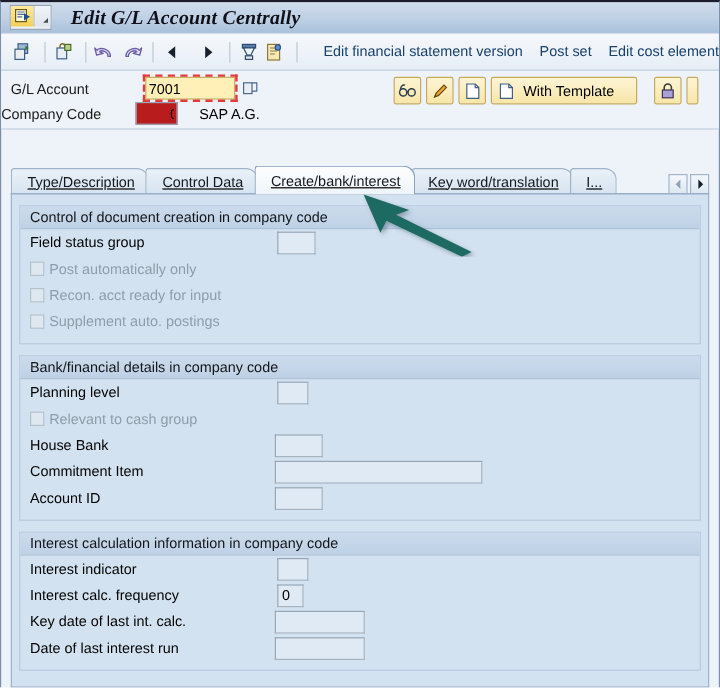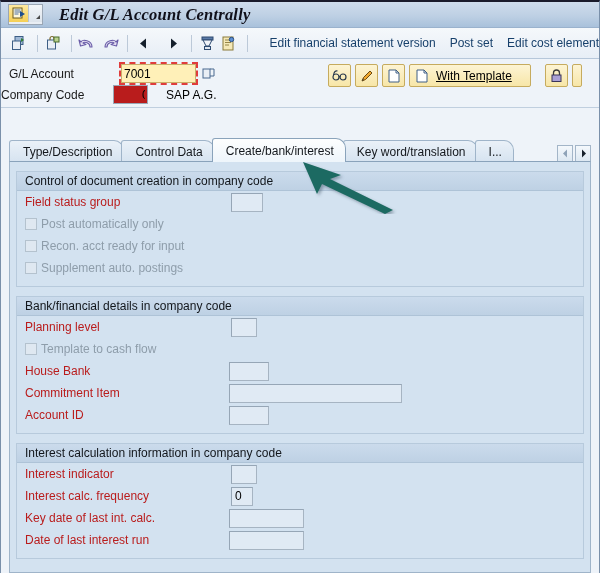--- a/index.html
+++ b/index.html
@@ -138,29 +138,30 @@
     box-sizing: border-box;
     background: linear-gradient(to bottom, #fdf4d4 0%, #f7e6a8 100%);
     border: 1px solid #c6ab5e;
     border-radius: 2px;
     display: flex; align-items: center; justify-content: center;
     margin-right: 4px;
     font-size: 12px;
     color: #000;
   }
   .sqbtn.wide { padding: 0 10px 0 6px; }
-  .sqbtn .lbl { margin-left: 8px; margin-right: 8px; text-decoration: underline; }
+  .sqbtn .lbl { margin-left: 8px; margin-right: 8px; }
 
   
   .tabstrip {
     position: absolute;
     top: 136px; left: 8px; right: 8px;
     height: 24px;
     display: flex;
     align-items: flex-end;
+    text-decoration: underline;
   }
   .tab {
     height: 22px;
     box-sizing: border-box;
     padding: 0 11px 0 13px;
     display: flex; align-items: center;
     font-size: 12px;
     color: #14181d;
     background: linear-gradient(to bottom, #eaf1f8, #d6e3f0);
     border: 1px solid #9fb4c9;
@@ -212,21 +213,21 @@
     font-size: 12px;
     color: #12161b;
   }
   .frow {
     display: flex;
     align-items: center;
     height: 22px;
     padding-left: 8px;
     position: relative;
   }
-  .flabel { font-size: 12px; color: #b91c1c; }
+  .flabel { font-size: 12px; color: #000000; }
   .flabel.disabled { color: #8e9daa; }
   .cb {
     width: 12px; height: 12px;
     box-sizing: border-box;
     background: #e6eef6;
     border: 1px solid #a9b8c6;
     margin-right: 4px;
     flex: none;
   }
   .cb.disabled { background: #dfe8f1; border-color: #b4c2ce; }
@@ -469,21 +470,21 @@
     <div class="group">
       <div class="group-title">Bank/financial details in company code</div>
 
       <div class="frow">
         <span class="flabel">Planning level</span>
         <input class="fin" style="left: 214px; width: 26px;" value="">
       </div>
 
       <div class="frow">
         <span class="cb disabled"></span>
-        <span class="flabel disabled">Template to cash flow</span>
+        <span class="flabel disabled">Relevant to cash group</span>
       </div>
 
       <div class="frow">
         <span class="flabel">House Bank</span>
         <input class="fin" style="left: 212px; width: 40px;" value="">
       </div>
 
       <div class="frow">
         <span class="flabel">Commitment Item</span>
         <input class="fin" style="left: 212px; width: 173px;" value="">

